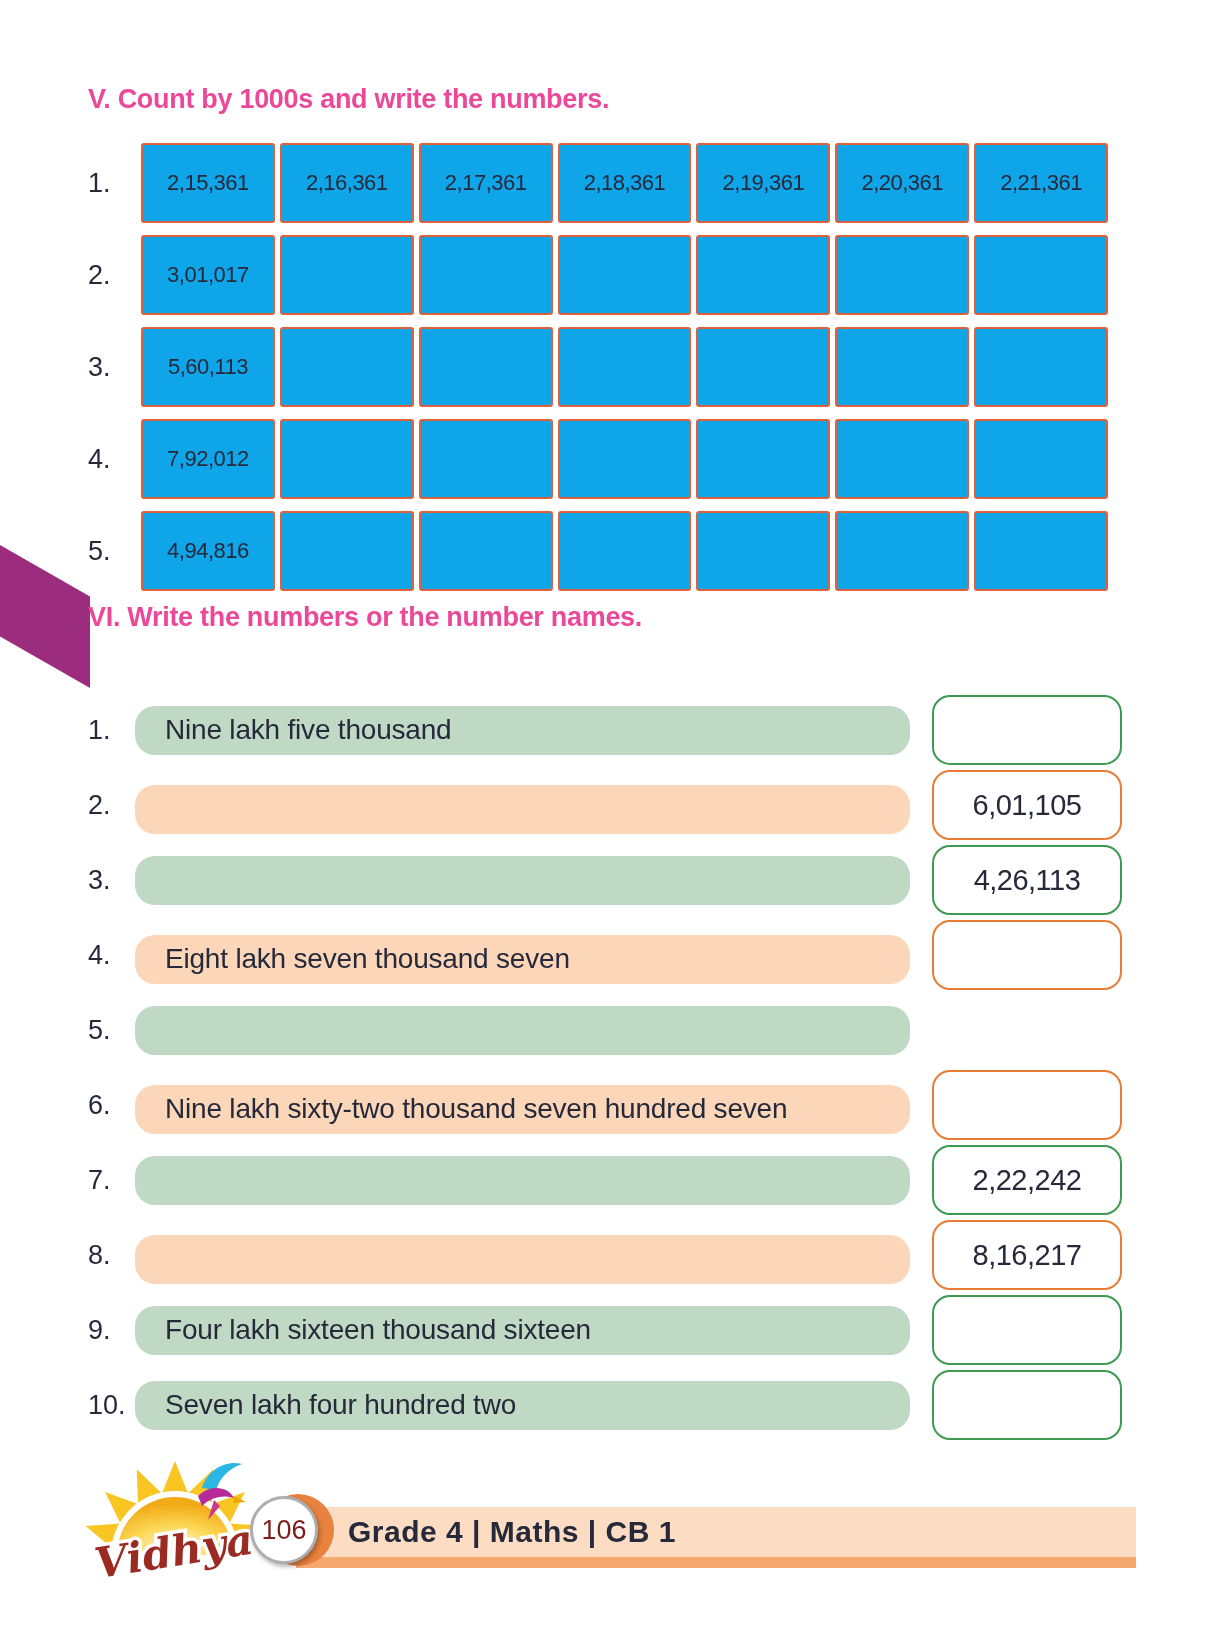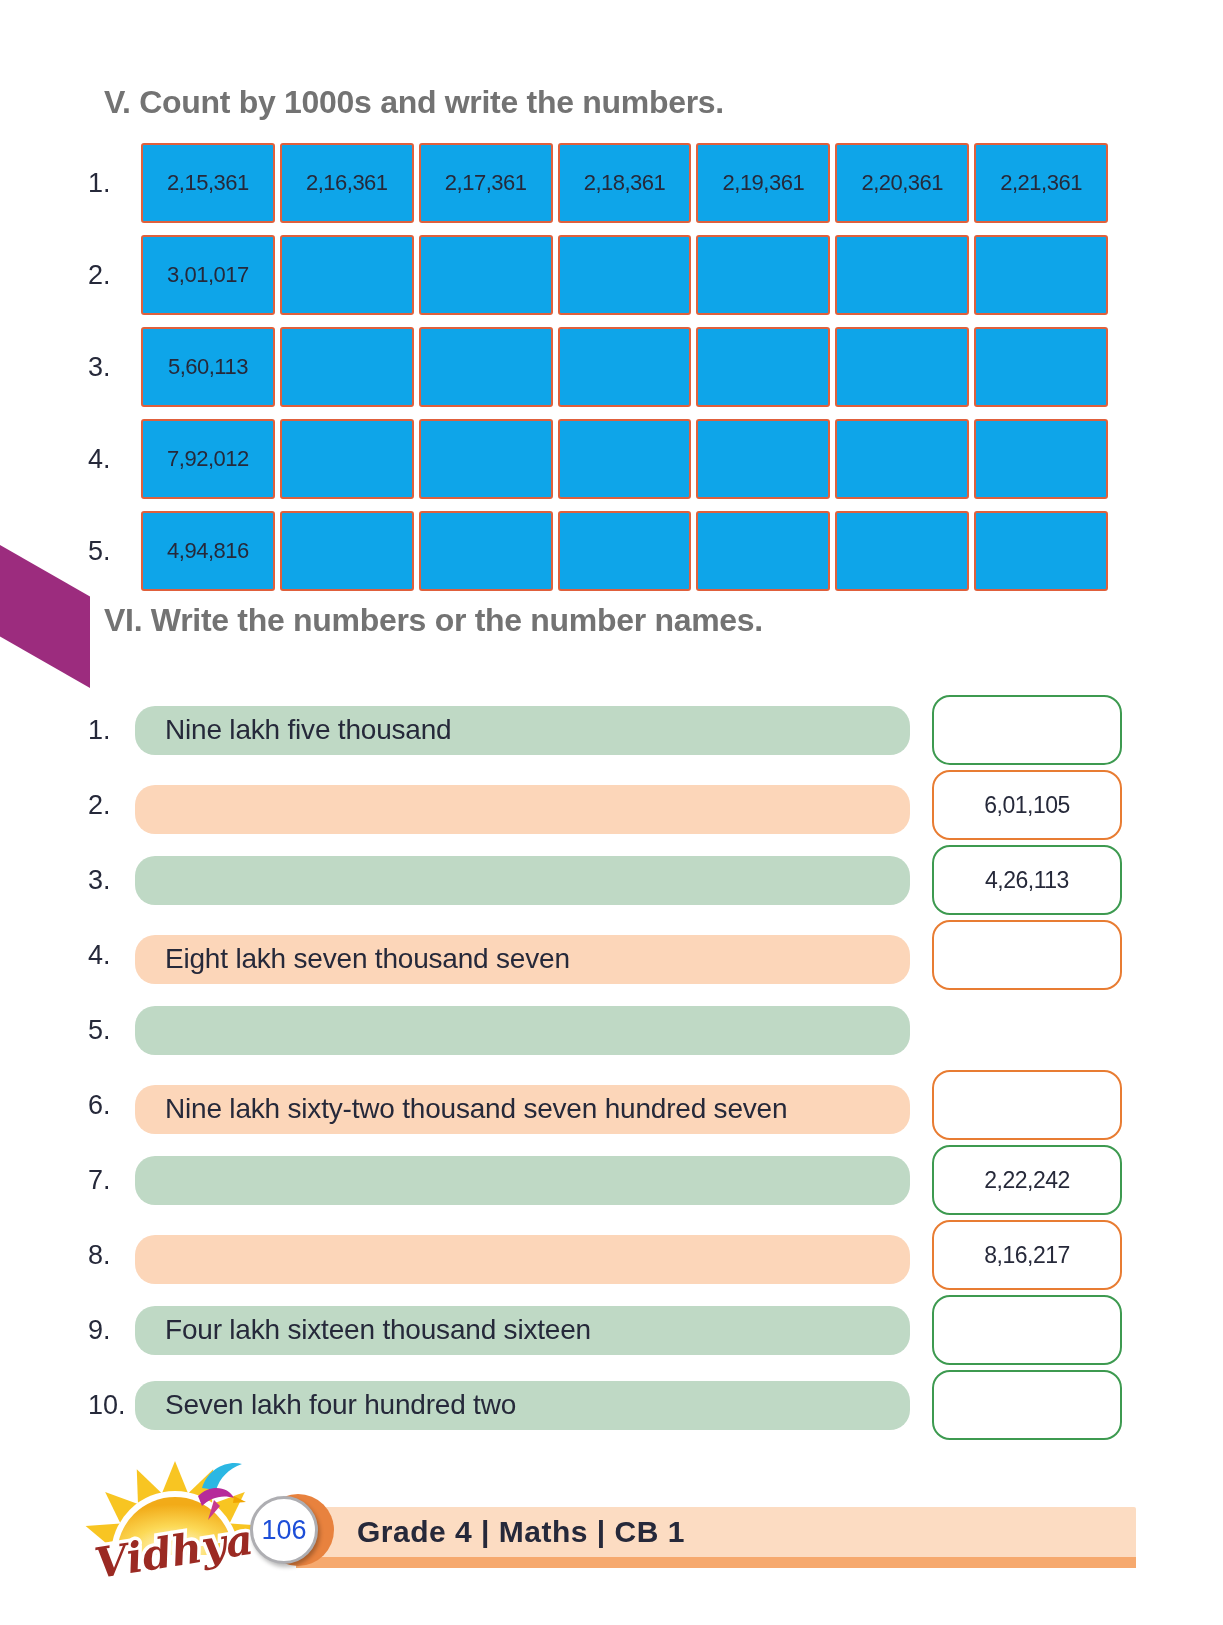--- a/index.html
+++ b/index.html
@@ -12,22 +12,22 @@
 
   
   .purple-flag {
     position:absolute; left:0; top:545px; width:90px; height:143px;
     background:#9c2c7e;
     clip-path:polygon(0 0, 100% 36%, 100% 100%, 0 64%);
   }
 
   
   .sec-title {
-    position:absolute; left:104px;
-    font-size:32px; font-weight:800; color:#737373; letter-spacing:-0.3px;
+    position:absolute; left:88px;
+    font-size:27px; font-weight:800; color:#ec4899; letter-spacing:-0.3px;
     white-space:nowrap;
   }
   #title-v  { top:84px; }
   #title-vi { top:602px; }
 
   
   .v-grid {
     position:absolute; left:88px; top:143px; width:1020px;
     display:grid;
     grid-template-columns:48px repeat(7, 1fr);
@@ -52,50 +52,50 @@
     width:775px; height:49px; flex:none; border-radius:20px;
     display:flex; align-items:center; padding-left:30px;
     font-size:28px; letter-spacing:-0.2px;
   }
   .bar-green  { background:#bfd9c5; }
   .bar-orange { background:#fcd6b9;margin-top:8px; }
   .vi-box {
     margin-left:auto; width:190px; height:70px; flex:none;
     background:#fff; border:2px solid; border-radius:18px;
     display:flex; align-items:center; justify-content:center;
-    font-size:23px; letter-spacing:-0.5px;
+    font-size:29px; letter-spacing:-0.5px;
   }
   .box-green  { border-color:#3d9a50; }
   .box-orange { border-color:#e87c32; }
 
   
   .footer-bar {
     position:absolute; left:296px; top:1507px; width:840px; height:50px;
     background:#fcdcc2; border-radius:4px 2px 0 0;
   }
   .footer-strip {
     position:absolute; left:296px; top:1557px; width:840px; height:11px;
     background:#f6a96e;
   }
   .footer-caption {
-    position:absolute; left:357px; top:1507px; height:50px;
+    position:absolute; left:348px; top:1507px; height:50px;
     display:flex; align-items:center;
     font-size:30px; font-weight:bold; color:#26293a; letter-spacing:0.5px;
     white-space:nowrap;
   }
   .page-circle-back {
     position:absolute; left:262px; top:1494px; width:72px; height:72px;
     border-radius:50%; background:#e8823e;
   }
   .page-circle {
     position:absolute; left:250px; top:1496px; width:68px; height:68px;
     border-radius:50%; background:#fff; border:3px solid #aeaeb2;
     box-shadow:2px 3px 4px rgba(0,0,0,0.28);
     display:flex; align-items:center; justify-content:center;
-    font-size:27px; color:#1d4ed8;
+    font-size:27px; color:#7f1d1d;
   }
   .logo-wrap { position:absolute; left:78px; top:1448px; width:214px; height:132px; }
 </style>
 </head>
 <body>
 
 <div class="page">
 
   <div class="purple-flag"></div>
 

